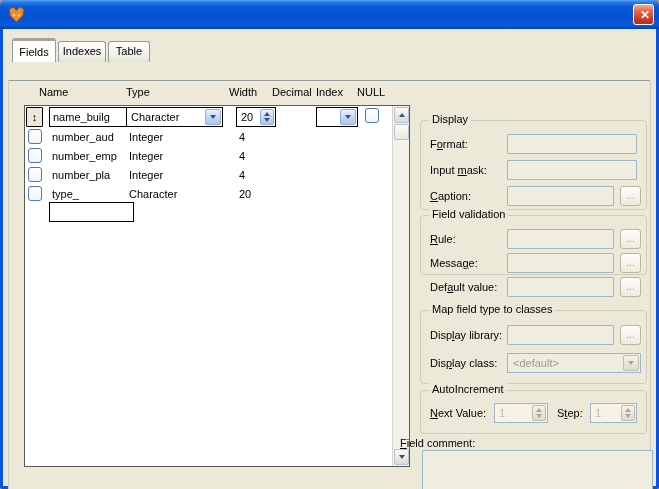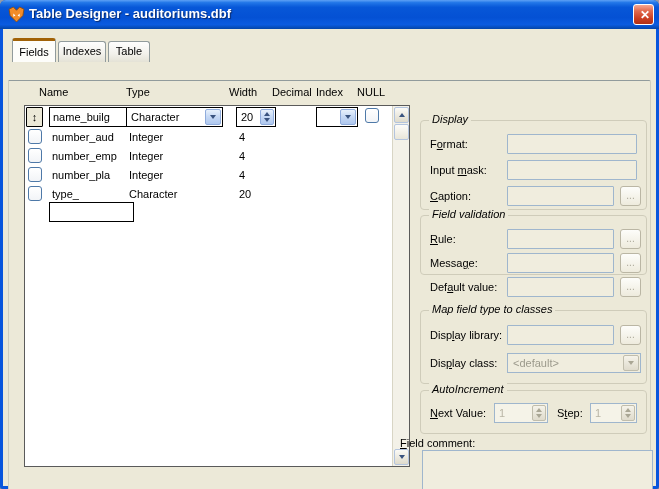--- a/index.html
+++ b/index.html
@@ -16,21 +16,21 @@
   .close-btn{position:absolute;right:5px;top:4px;width:21px;height:21px;border-radius:3px;
     border:1px solid #fff;
     background:linear-gradient(180deg,#F5A894 0%,#E26C50 30%,#CC3F22 70%,#B03015 100%);
     color:#fff;font-size:12px;font-weight:bold;line-height:19px;text-align:center;cursor:pointer;}
   .client{position:absolute;left:3px;top:29px;width:653px;height:457px;background:#ECE9D8;}
 
   
   .tab{position:absolute;border:1px solid #919B9C;border-bottom:none;border-radius:3px 3px 0 0;
     font-size:11px;text-align:center;color:#000;}
   .tab.sel{background:#FDFDFA;top:9px;height:24px;line-height:22px;z-index:3;
-    border-top:3px solid #a16207;}
+    border-top:3px solid #a3a3a3;}
   .tab.unsel{background:linear-gradient(180deg,#FEFEFD 0%,#F2F1EB 60%,#E4E2D6 100%);
     top:12px;height:21px;line-height:19px;z-index:1;}
   .tab-panel{position:absolute;left:5px;top:32px;width:643px;height:420px;
     background:#ECE9D8;border:1px solid #CFCDBE;border-top:1px solid #919B9C;border-radius:0 2px 2px 2px;z-index:2;margin-top:19px;}
 
   
   .col-hdr{position:absolute;top:5px;font-size:11px;color:#000;}
   .grid{position:absolute;left:15px;top:24px;width:386px;height:362px;background:#fff;
     border:1px solid #5A5A5A;}
   .grid-text{position:absolute;font-size:11px;color:#000;white-space:nowrap;}
@@ -54,21 +54,21 @@
     background:linear-gradient(180deg,#FFFFFF,#F2F4F7);}
   
   .sb-track{position:absolute;right:0;top:0;bottom:0;width:17px;background:#F3F1E8;border-left:1px solid #D8D5C5;}
   .sb-btn{position:absolute;left:1px;width:15px;height:16px;border:1px solid #B3C4DE;border-radius:2px;
     background:linear-gradient(180deg,#FBFAF6,#DEDACB);display:flex;align-items:center;justify-content:center;}
   .sb-thumb{position:absolute;left:1px;top:18px;width:15px;height:16px;border:1px solid #B3C4DE;border-radius:2px;
     background:linear-gradient(180deg,#FDFCF9,#E9E6D9);}
 
   
   .group{position:absolute;left:411px;width:227px;border:1px solid #CFCCBA;border-radius:4px;}
-  .group-title{position:absolute;top:-8px;left:8px;background:#ECE9D8;padding:0 3px;font-size:11px;color:#000;white-space:nowrap;font-style:italic;}
+  .group-title{position:absolute;top:-8px;left:8px;background:#ECE9D8;padding:0 3px;font-size:11px;color:#000;white-space:nowrap;}
   .frm-label{position:absolute;font-size:11px;color:#000;white-space:nowrap;}
   .dis-field{position:absolute;height:20px;background:#F0EDDE;border:1px solid #9FB6CD;border-radius:1px;}
   .ellipsis-btn{position:absolute;width:21px;height:20px;border:1px solid #BAB6A4;border-radius:3px;
     background:linear-gradient(180deg,#FDFDFA,#EEEBDD);color:#ACA89A;font-size:10px;line-height:16px;text-align:center;padding:0;}
   .dis-combo{position:absolute;height:20px;background:#F0EDDE;border:1px solid #9FB6CD;font-size:11px;color:#9C9A8C;}
   .dis-combo .val{position:absolute;left:5px;top:3px;}
   .dis-combo-btn{position:absolute;right:1px;top:1px;bottom:1px;width:16px;border-radius:2px;
     background:linear-gradient(180deg,#F5F3EA,#DFDBCC);border:1px solid #C0BDAC;
     display:flex;align-items:center;justify-content:center;}
   .dis-spin{position:absolute;height:20px;background:#F5F3E8;border:1px solid #9FB6CD;font-size:11px;color:#B8B5A5;}
@@ -87,21 +87,20 @@
 </head>
 <body>
 
 <div class="window">
   <div class="titlebar">
     <svg class="app-icon" viewBox="0 0 16 16">
       <path d="M1 3 L5 1 L8 4 L11 1 L15 3 L14 9 L8 15 L2 9 Z" fill="#F28C28" stroke="#8C4A0E" stroke-width="0.8"></path>
       <path d="M5 7 L7 9 L5 10 Z" fill="#fff"></path>
         <path d="M11 7 L9 9 L11 10 Z" fill="#fff"></path>
     </svg>
-    <span class="title-text">Table Designer - auditoriums.dbf</span>
     <button class="close-btn">✕</button>
   </div>
 
   <div class="client">
 
     <div class="tab sel" style="left:9px;width:44px;">Fields</div>
     <div class="tab unsel" style="left:55px;width:48px;text-align:center;">Indexes</div>
     <div class="tab unsel" style="left:105px;width:42px;">Table</div>
 
     <div class="tab-panel">

